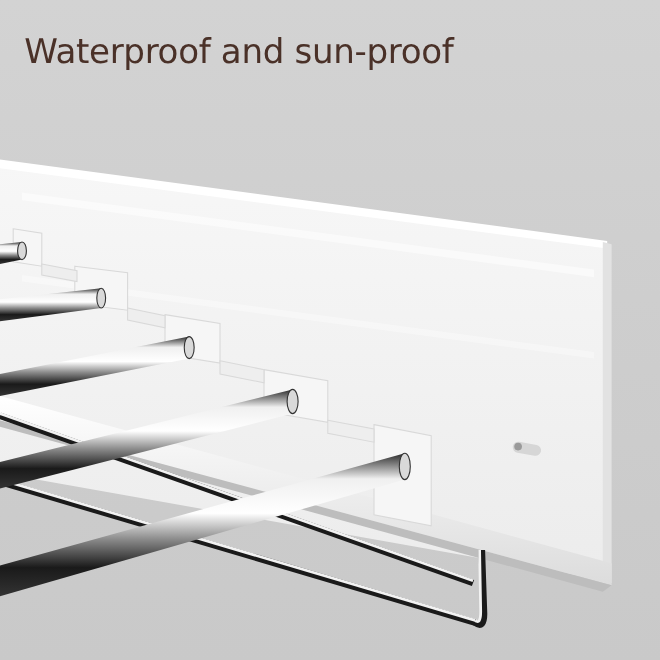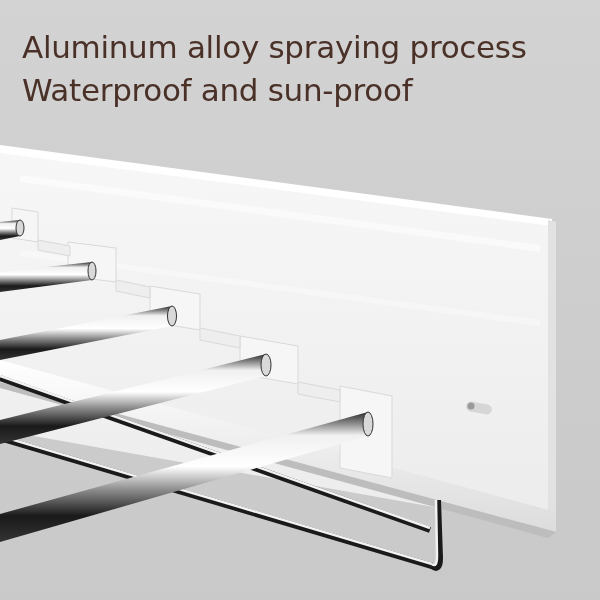--- a/index.html
+++ b/index.html
@@ -45,21 +45,20 @@
       height: 600px;
       z-index: 2;
     }
   </style>
 </head>
 <body>
 
 <div class="scene">
 
   <div class="headline">
-    <div>Aluminum alloy spraying process</div>
     <div>Waterproof and sun-proof</div>
   </div>
 
   <svg class="product" viewBox="0 0 600 600">
     <defs>
       <linearGradient id="panelGrad" x1="0" y1="0" x2="0" y2="1">
         <stop offset="0" stop-color="#f7f7f7"></stop>
         <stop offset="1" stop-color="#ececec"></stop>
       </linearGradient>
       <linearGradient id="chrome" x1="0" y1="0" x2="0" y2="1">

